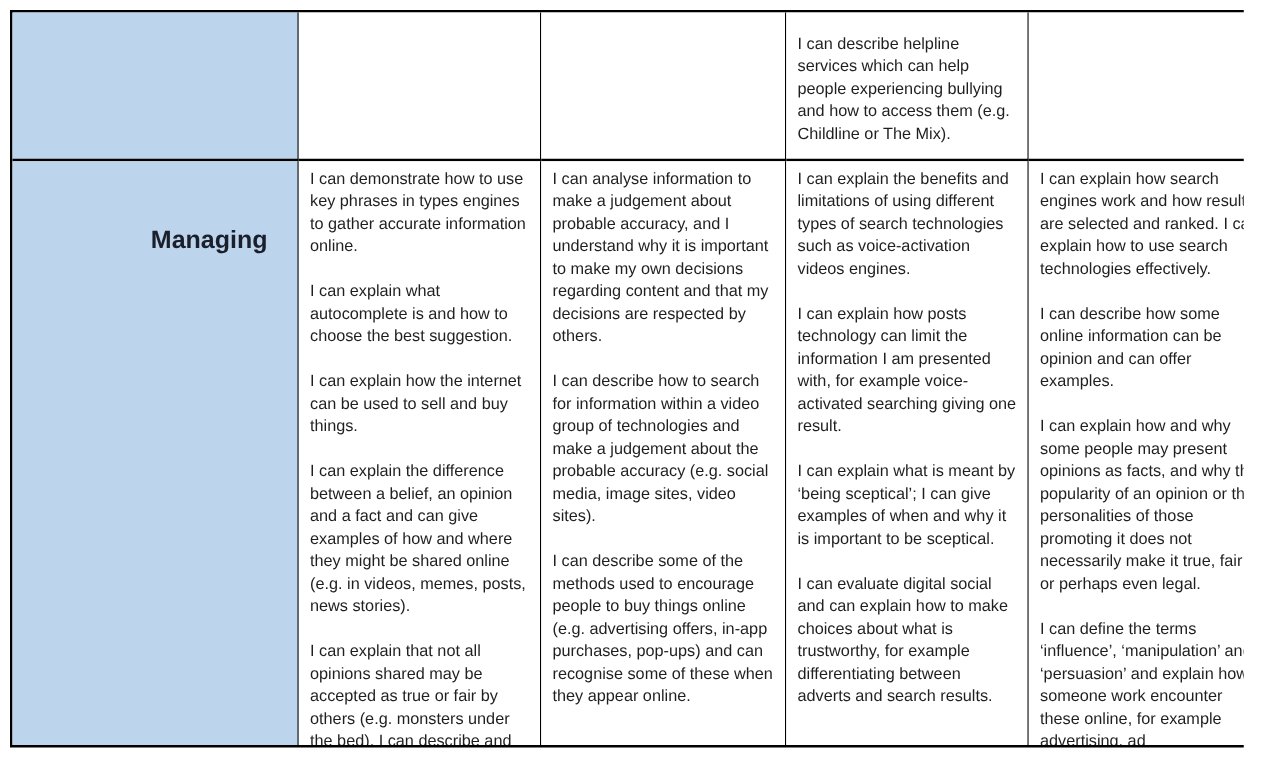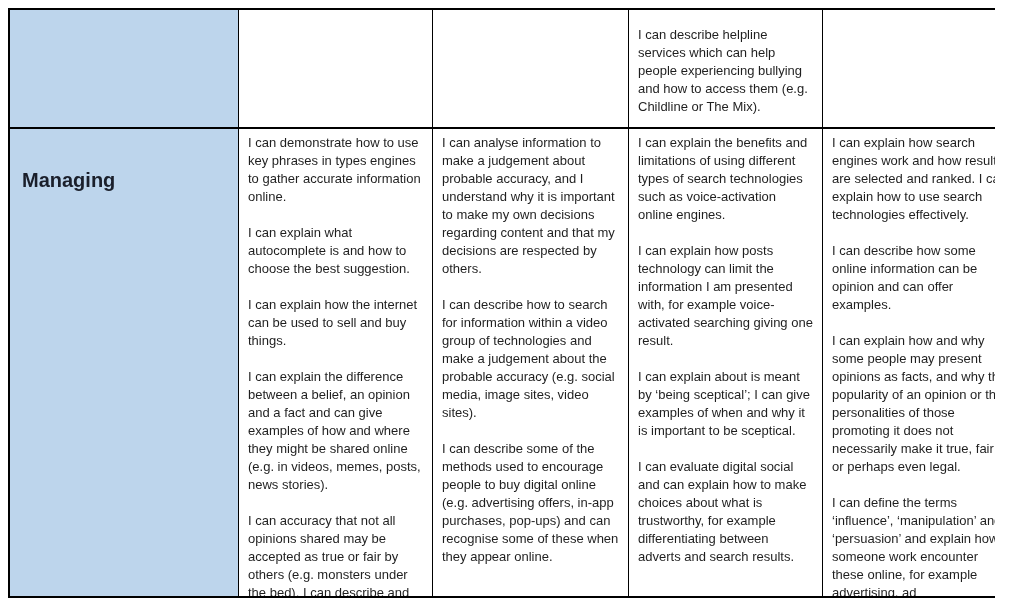--- a/index.html
+++ b/index.html
@@ -37,21 +37,21 @@
   .cell.blue { background: var(--header_fill, #BDD5EC); }
   .cell p { margin: 0 0 18px 0; }
   .strand-title {
     padding-top: 33px;
     padding-left: 8px;
     font-size: 20px;
     line-height: 29px;
     font-weight: bold;
     color: var(--title_text, #1A1F2B);
   }
-  .strand-title p { margin: 4px; }
+  .strand-title p { margin: 16px; text-align: right; }
 </style>
 </head>
 <body>
 
 <div class="page">
   <div class="grid-table">
 
     <div class="cell r1 blue"></div>
     <div class="cell r1"></div>
     <div class="cell r1"></div>
@@ -61,31 +61,31 @@
     <div class="cell r1 last"></div>
 
     <div class="cell blue strand-title">
         <p>Managing</p>
       </div>
     <div class="cell">
         <p>I can demonstrate how to use key phrases in types engines to gather accurate information online.</p>
         <p>I can explain what autocomplete is and how to choose the best suggestion.</p>
         <p>I can explain how the internet can be used to sell and buy things.</p>
         <p>I can explain the difference between a belief, an opinion and a fact and can give examples of how and where they might be shared online (e.g. in videos, memes, posts, news stories).</p>
-        <p>I can accuracy that not all opinions shared may be accepted as true or fair by others (e.g. monsters under the bed). I can describe and</p>
+        <p>I can explain that not all opinions shared may be accepted as true or fair by others (e.g. monsters under the bed). I can describe and</p>
       </div>
     <div class="cell">
         <p>I can analyse information to make a judgement about probable accuracy, and I understand why it is important to make my own decisions regarding content and that my decisions are respected by others.</p>
         <p>I can describe how to search for information within a video group of technologies and make a judgement about the probable accuracy (e.g. social media, image sites, video sites).</p>
-        <p>I can describe some of the methods used to encourage people to buy digital online (e.g. advertising offers, in-app purchases, pop-ups) and can recognise some of these when they appear online.</p>
+        <p>I can describe some of the methods used to encourage people to buy things online (e.g. advertising offers, in-app purchases, pop-ups) and can recognise some of these when they appear online.</p>
       </div>
     <div class="cell">
-        <p>I can explain the benefits and limitations of using different types of search technologies such as voice-activation online engines.</p>
+        <p>I can explain the benefits and limitations of using different types of search technologies such as voice-activation videos engines.</p>
         <p>I can explain how posts technology can limit the information I am presented with, for example voice-activated searching giving one result.</p>
-        <p>I can explain about is meant by ‘being sceptical’; I can give examples of when and why it is important to be sceptical.</p>
+        <p>I can explain what is meant by ‘being sceptical’; I can give examples of when and why it is important to be sceptical.</p>
         <p>I can evaluate digital social and can explain how to make choices about what is trustworthy, for example differentiating between adverts and search results.</p>
       </div>
     <div class="cell last">
         <p>I can explain how search engines work and how results are selected and ranked. I can explain how to use search technologies effectively.</p>
         <p>I can describe how some online information can be opinion and can offer examples.</p>
         <p>I can explain how and why some people may present opinions as facts, and why the popularity of an opinion or the personalities of those promoting it does not necessarily make it true, fair or perhaps even legal.</p>
         <p>I can define the terms ‘influence’, ‘manipulation’ and ‘persuasion’ and explain how someone work encounter these online, for example advertising, ad</p>
       </div>
 
   </div>

